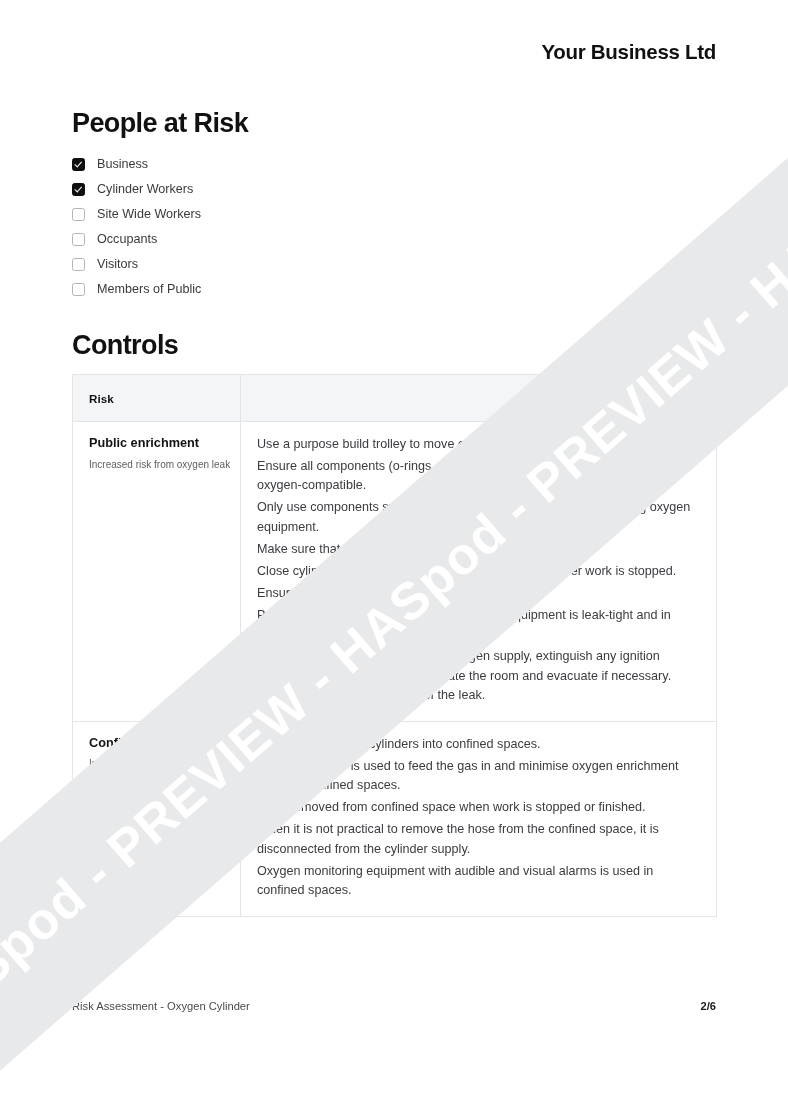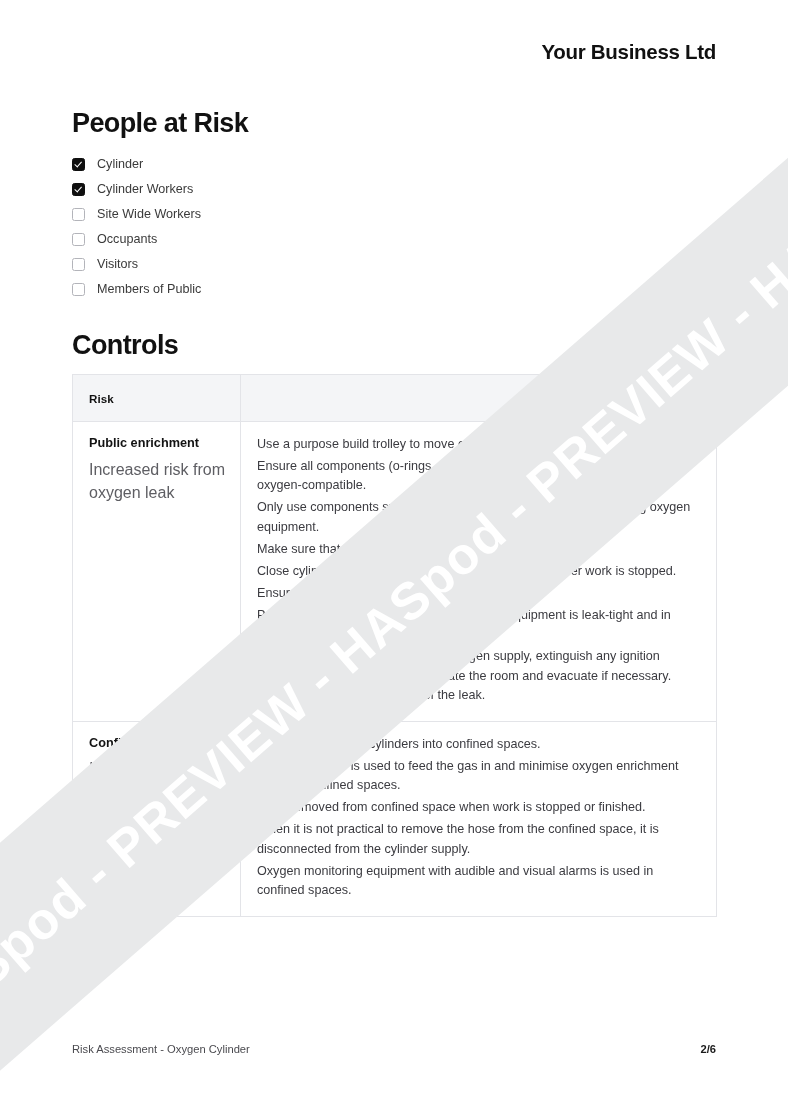--- a/index.html
+++ b/index.html
@@ -142,38 +142,38 @@
     letter-spacing: 0.1px;
   }
   .risk-name {
     font-size: 12.7px;
     font-weight: bold;
     color: #131313;
     line-height: 1.38;
     margin-bottom: 5px;
   }
   .risk-desc {
-    font-size: 16px;
+    font-size: 10px;
     color: #5e5e63;
     line-height: 1.45;
   }
   .measure {
     font-size: 12.6px;
     color: #3b3b40;
     line-height: 1.52;
     margin-bottom: 3px;
   }
   .measure:last-child { margin-bottom: 0; }
 
   
   .doc-footer {
     position: absolute;
     left: 72px;
     right: 72px;
-    top: 1043px;
+    top: 1000px;
     display: flex;
     justify-content: space-between;
     align-items: baseline;
   }
   .footer-title {
     font-size: 11.2px;
     color: #4a4a4f;
   }
   .footer-page {
     font-size: 11.2px;
@@ -217,21 +217,21 @@
 
   <div class="doc-header">
     <div class="company-name">Your Business Ltd</div>
   </div>
 
   <div class="section-title" id="people-title">People at Risk</div>
 
   <div class="checklist">
     <div class="check-row">
       <span class="checkbox on"></span>
-      <span class="check-label">Cylinder</span>
+      <span class="check-label">Business</span>
     </div>
     <div class="check-row">
       <span class="checkbox on"></span>
       <span class="check-label">Cylinder Workers</span>
     </div>
     <div class="check-row">
       <span class="checkbox off"></span>
       <span class="check-label">Site Wide Workers</span>
     </div>
     <div class="check-row">

